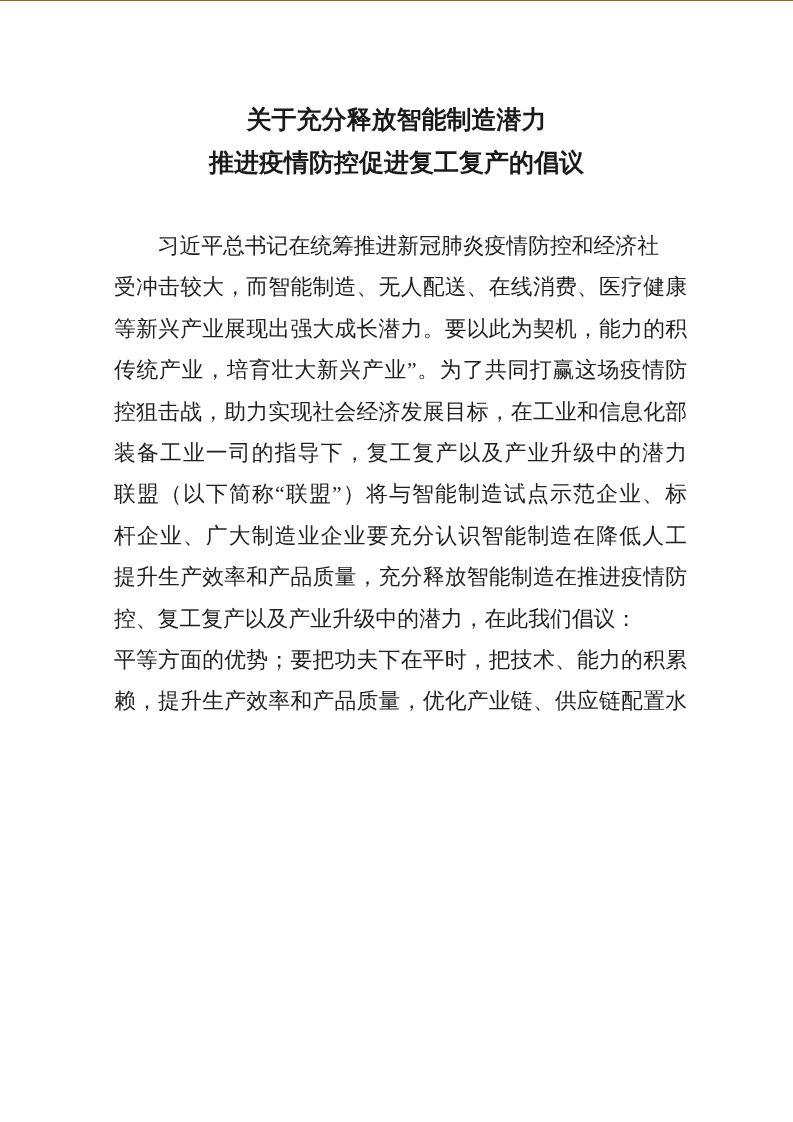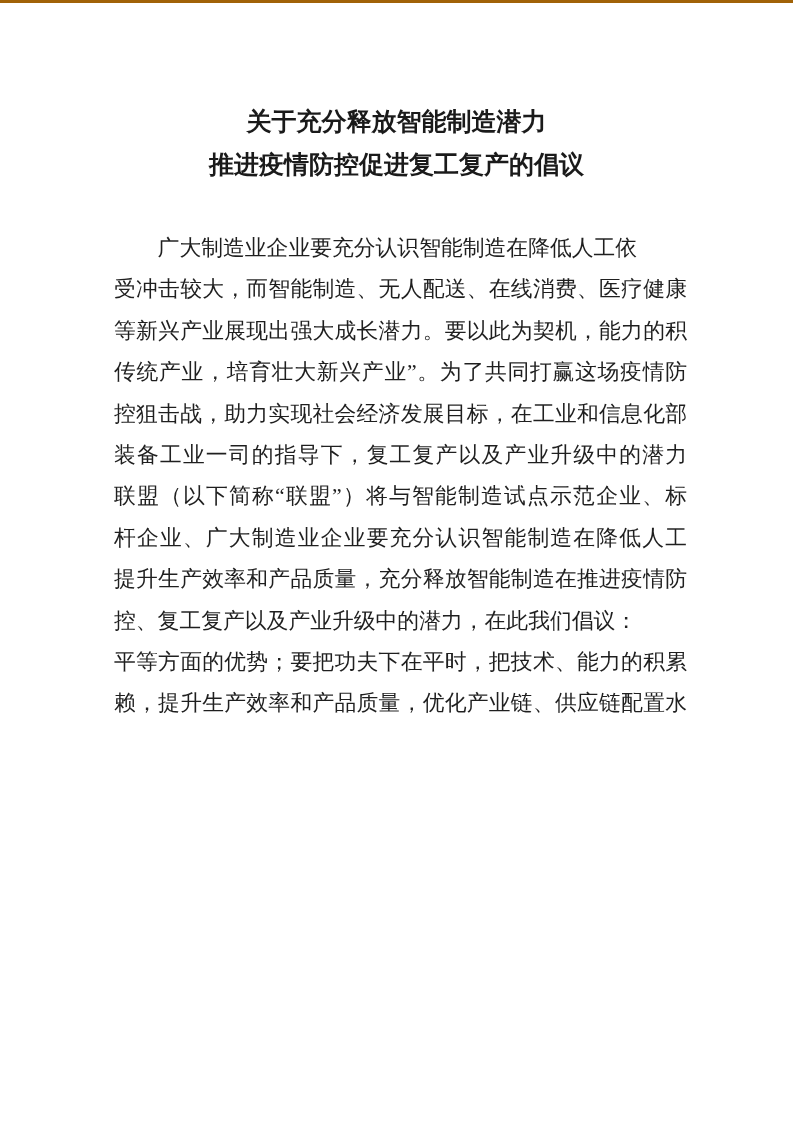--- a/index.html
+++ b/index.html
@@ -10,21 +10,21 @@
     background: #ffffff;
     font-family: "Liberation Serif", serif;
   }
   .page {
     position: relative;
     width: 793px;
     height: 1122px;
     background: #ffffff;
     overflow: hidden;
     box-sizing: border-box;
-    border-top: 3px solid #a16207;
+    border-top: 1px solid #a16207;
   }
   .title-block {
     position: absolute;
     top: 97px;
     left: 110px;
     width: 573px;
     text-align: center;
     color: #1a1a1a;
     font-family: "Liberation Sans", sans-serif;
     font-weight: 700;
@@ -61,21 +61,21 @@
 </head>
 <body>
 
 <div class="page">
   <div class="title-block">
     <div class="title-line">关于充分释放智能制造潜力</div>
     <div class="title-line">推进疫情防控促进复工复产的倡议</div>
   </div>
   <div class="document-body">
       <div class="paragraph">
-        <div class="line indent no-just">广大制造业企业要充分认识智能制造在降低人工依</div>
+        <div class="line indent no-just">习近平总书记在统筹推进新冠肺炎疫情防控和经济社</div>
         <div class="line">受冲击较大，而智能制造、无人配送、在线消费、医疗健康</div>
         <div class="line">等新兴产业展现出强大成长潜力。要以此为契机，能力的积累</div>
         <div class="line">传统产业，培育壮大新兴产业”。为了共同打赢这场疫情防</div>
         <div class="line">控狙击战，助力实现社会经济发展目标，在工业和信息化部</div>
         <div class="line">装备工业一司的指导下，复工复产以及产业升级中的潜力</div>
         <div class="line">联盟（以下简称“联盟”）将与智能制造试点示范企业、标</div>
         <div class="line">杆企业、广大制造业企业要充分认识智能制造在降低人工依，</div>
         <div class="line">提升生产效率和产品质量，充分释放智能制造在推进疫情防</div>
         <div class="line no-just">控、复工复产以及产业升级中的潜力，在此我们倡议：</div>
       </div>

